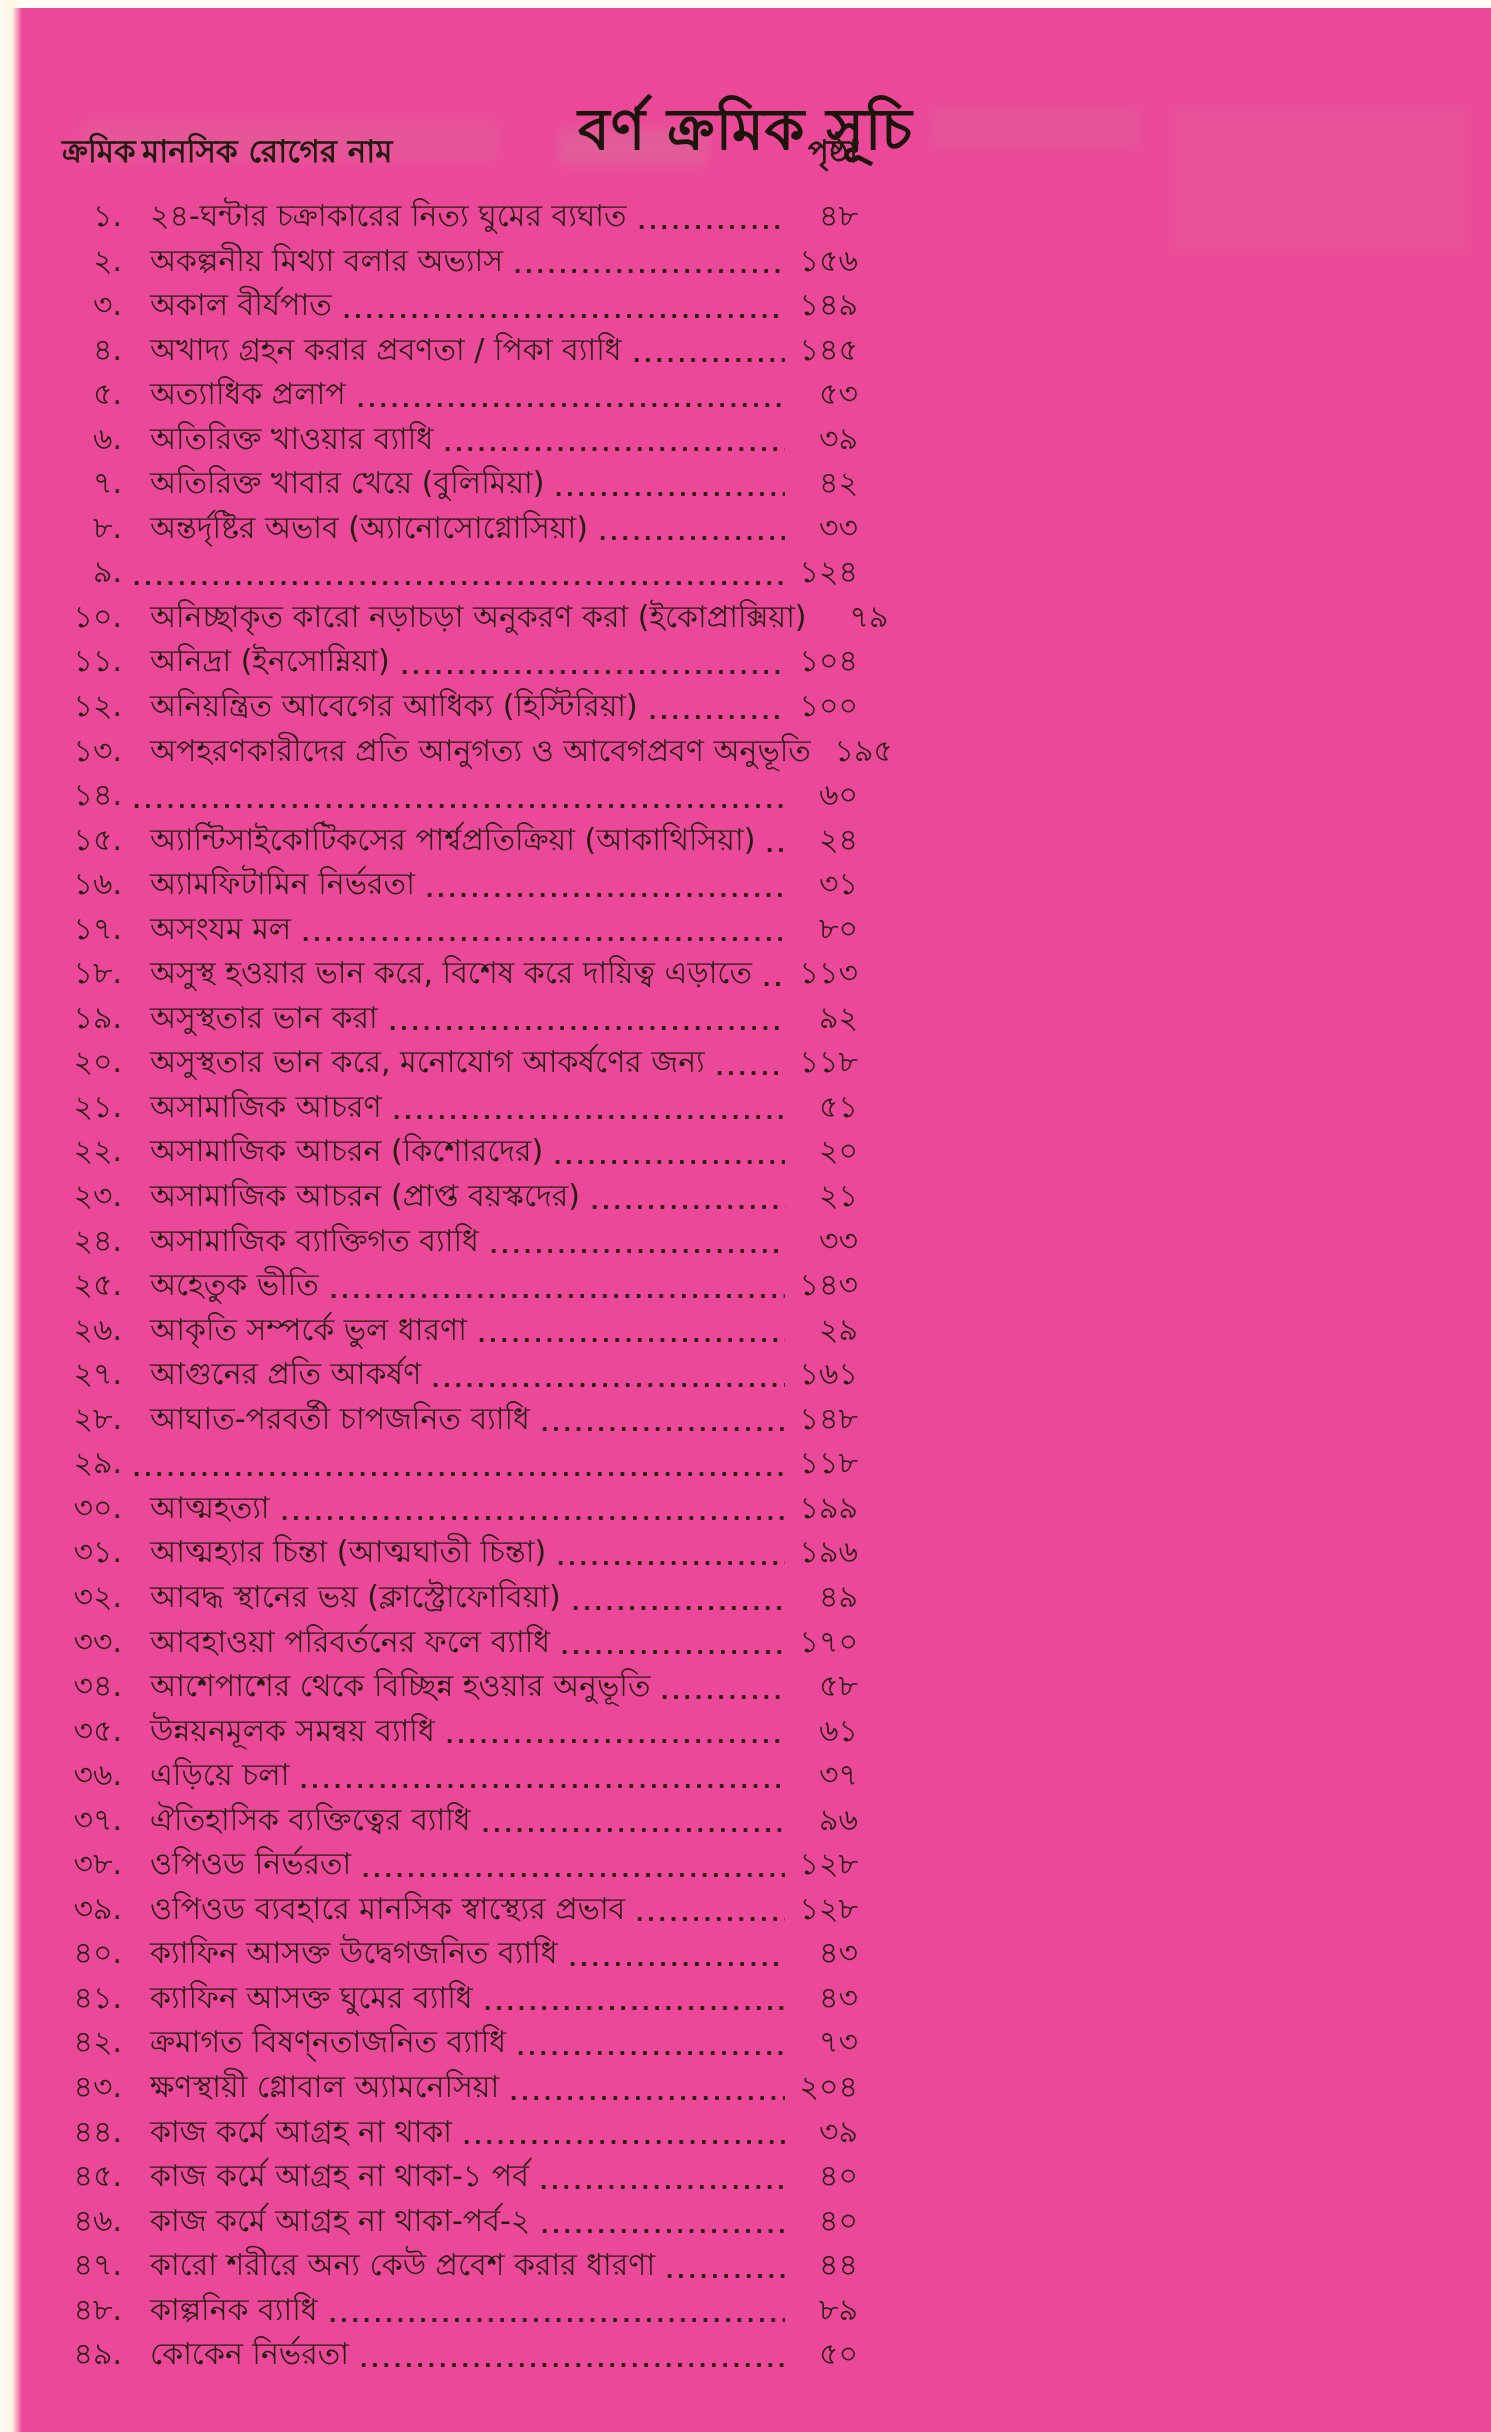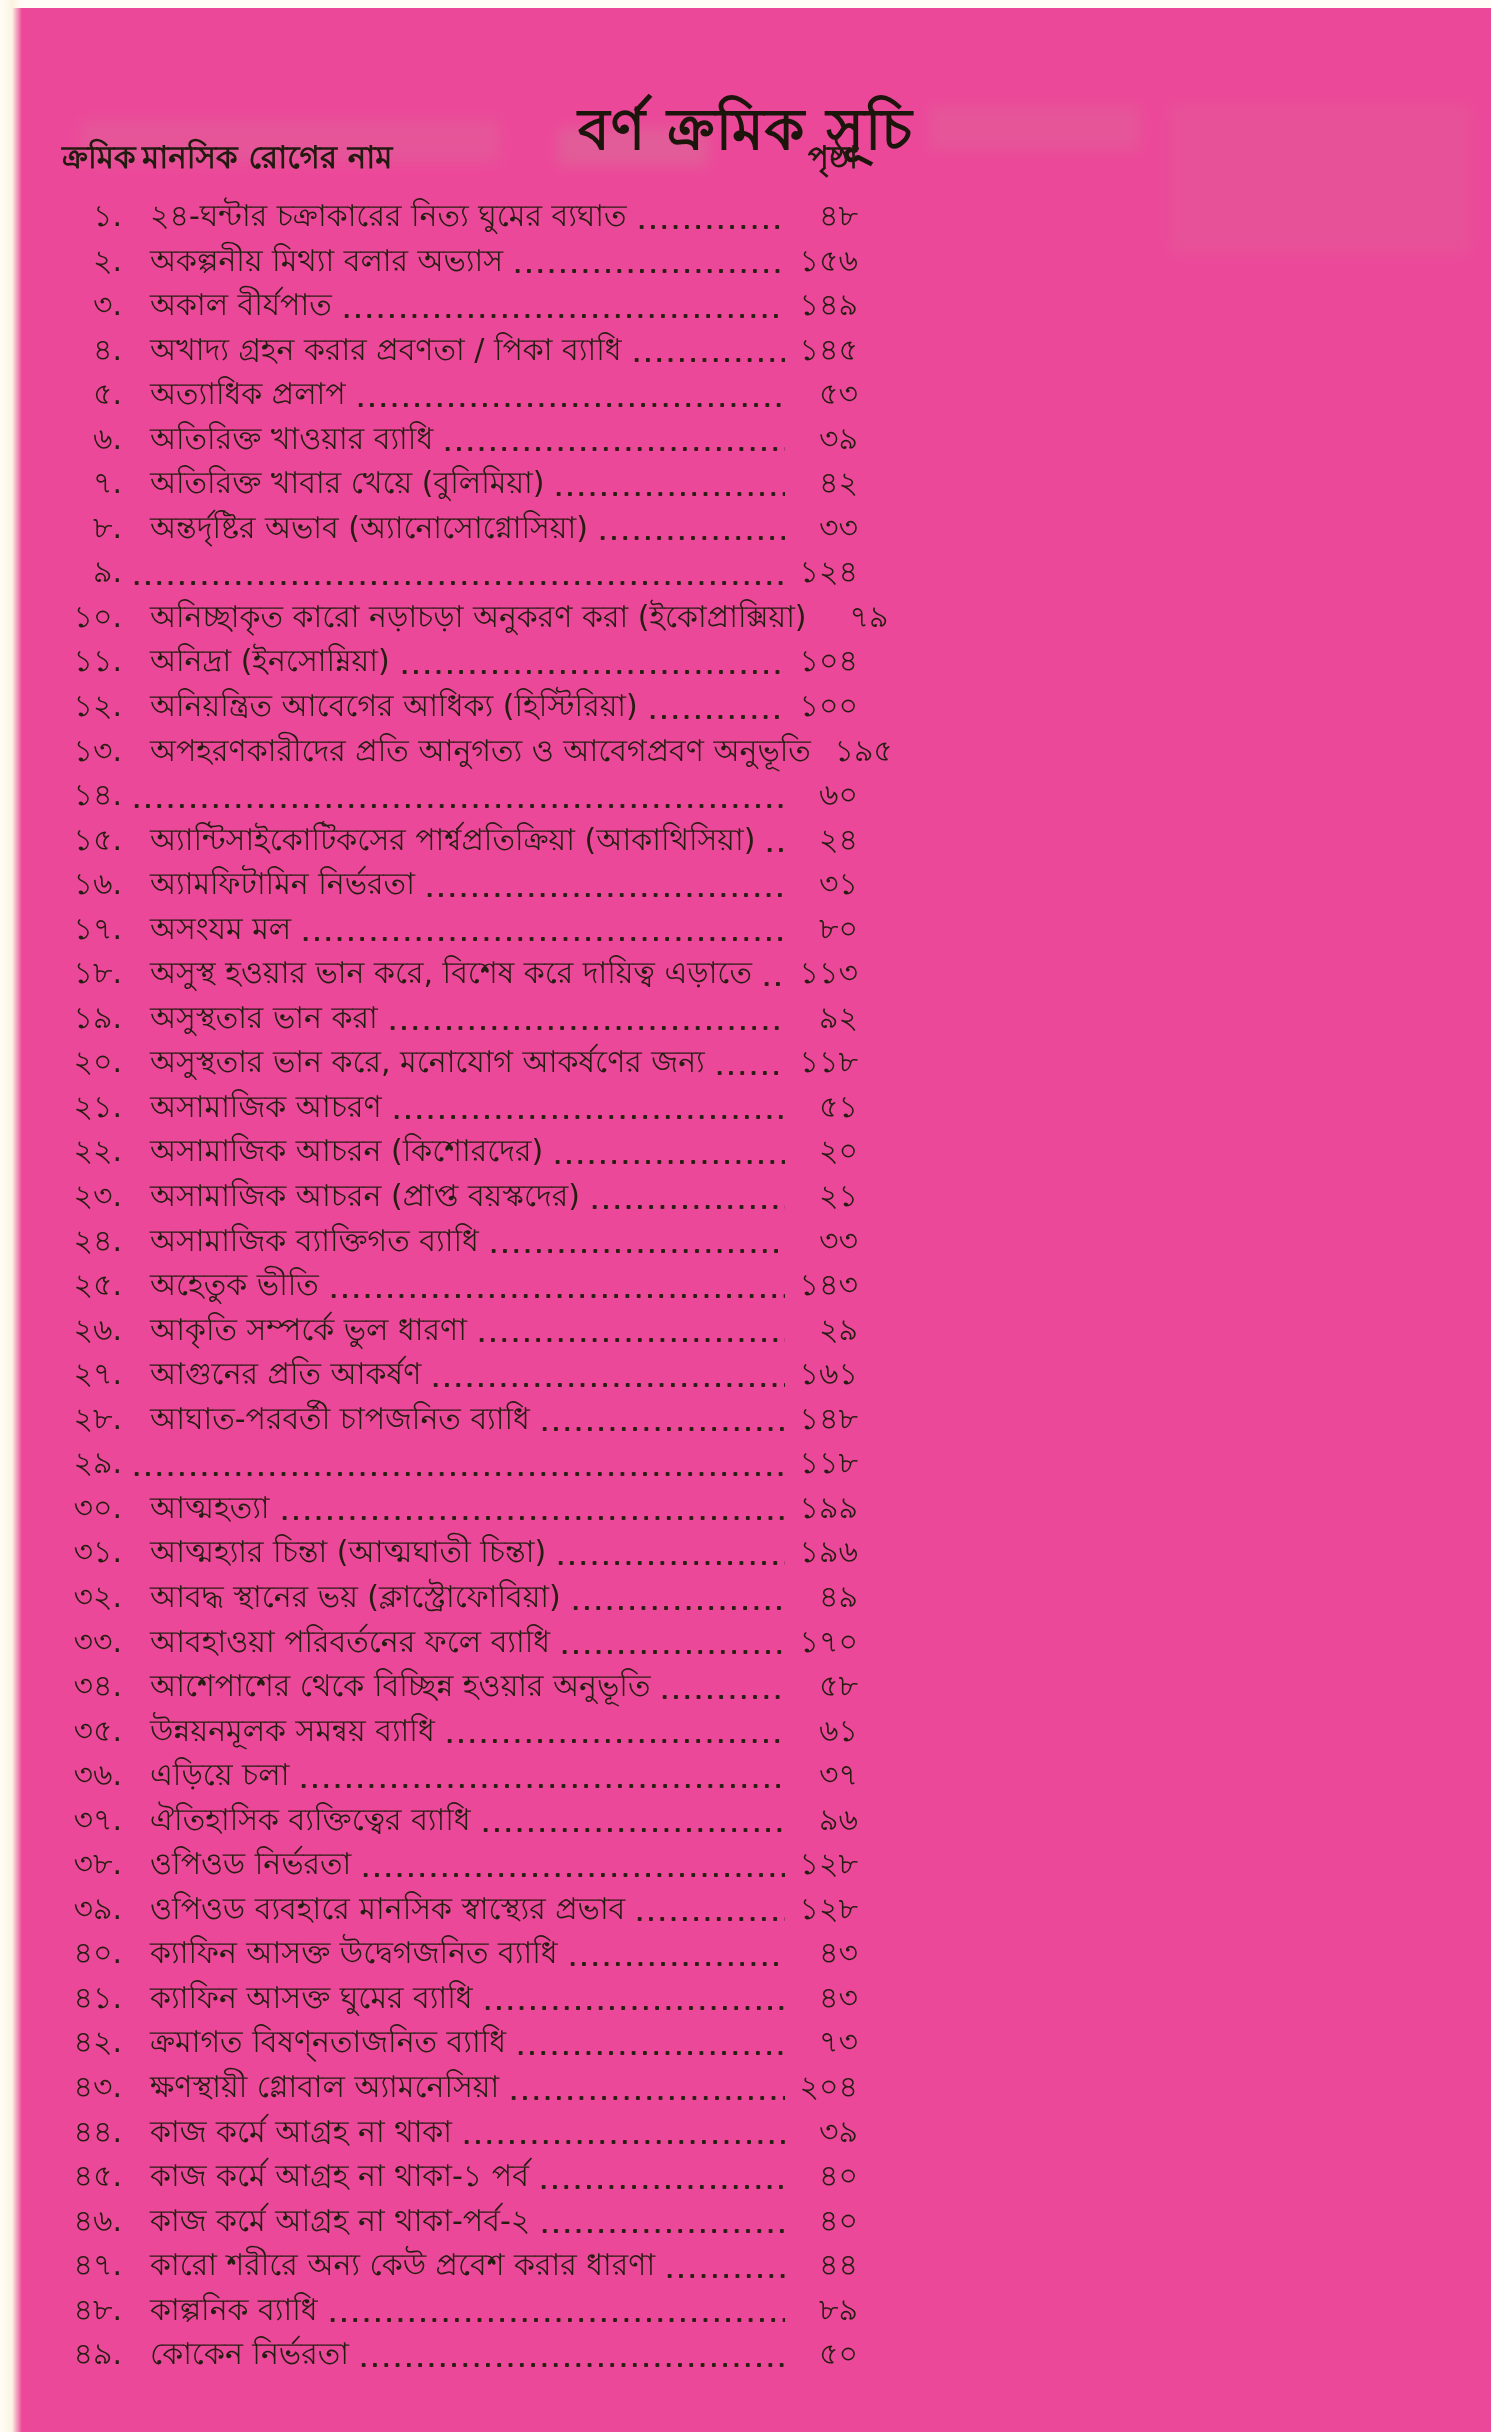--- a/index.html
+++ b/index.html
@@ -19,21 +19,21 @@
   .g2 { left:558px; top:128px; width:150px; height:38px;  opacity:.20; }
   .g3 { left:930px; top:106px; width:210px; height:44px;  opacity:.13; }
   .g4 { left:1170px; top:104px; width:300px; height:150px; opacity:.09; }
 
   .title {
     position:absolute; top:86px; left:50%; transform:translateX(-50%);
     font-size:57px; font-weight:bold; white-space:nowrap; color:#1c150b;
     letter-spacing:1px;
   }
   .toc-header {
-    position:absolute; top:138px; left:62px; width:796px;
+    position:absolute; top:132px; left:62px; width:796px;
     display:flex; align-items:flex-end;
     font-weight:bold; font-size:31px; line-height:38px; color:#221a0e;
   }
   .h-serial { flex:none; width:80px; }
   .h-name   { flex:1; }
   .h-page   { flex:none; text-align:right; }
 
   .rows { position:absolute; top:194px; left:60px; width:798px; }
   .row {
     display:flex;

